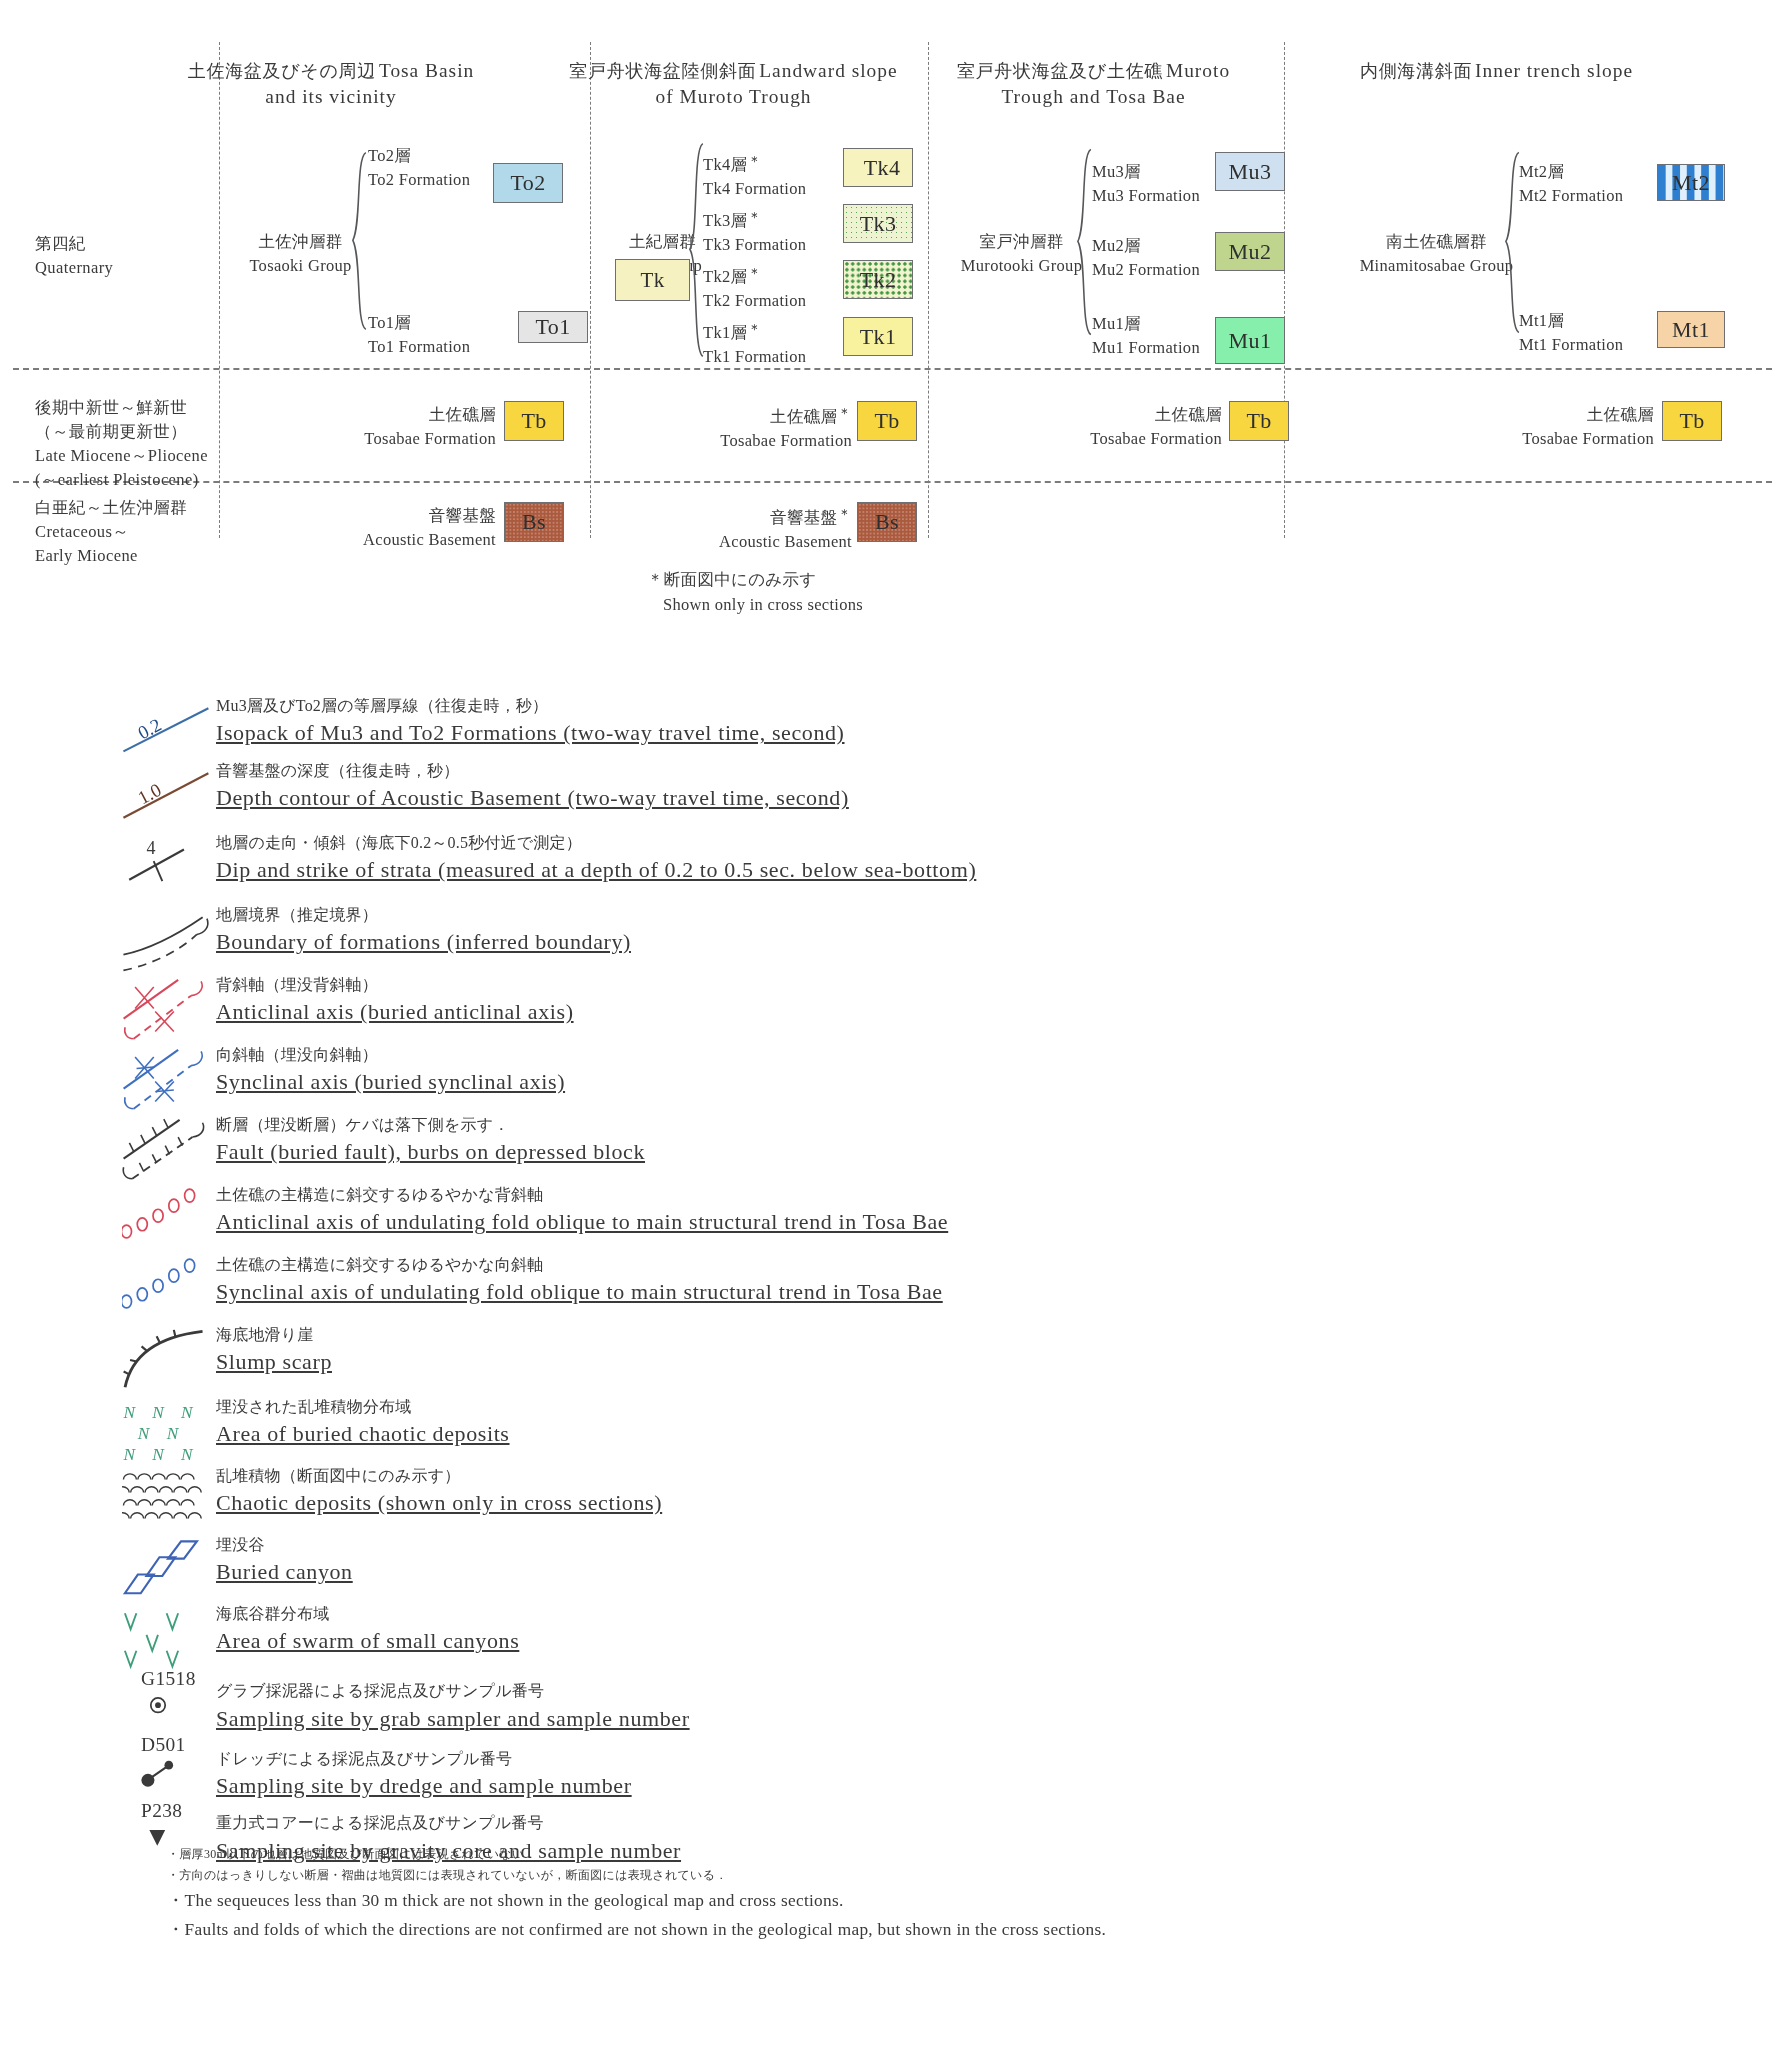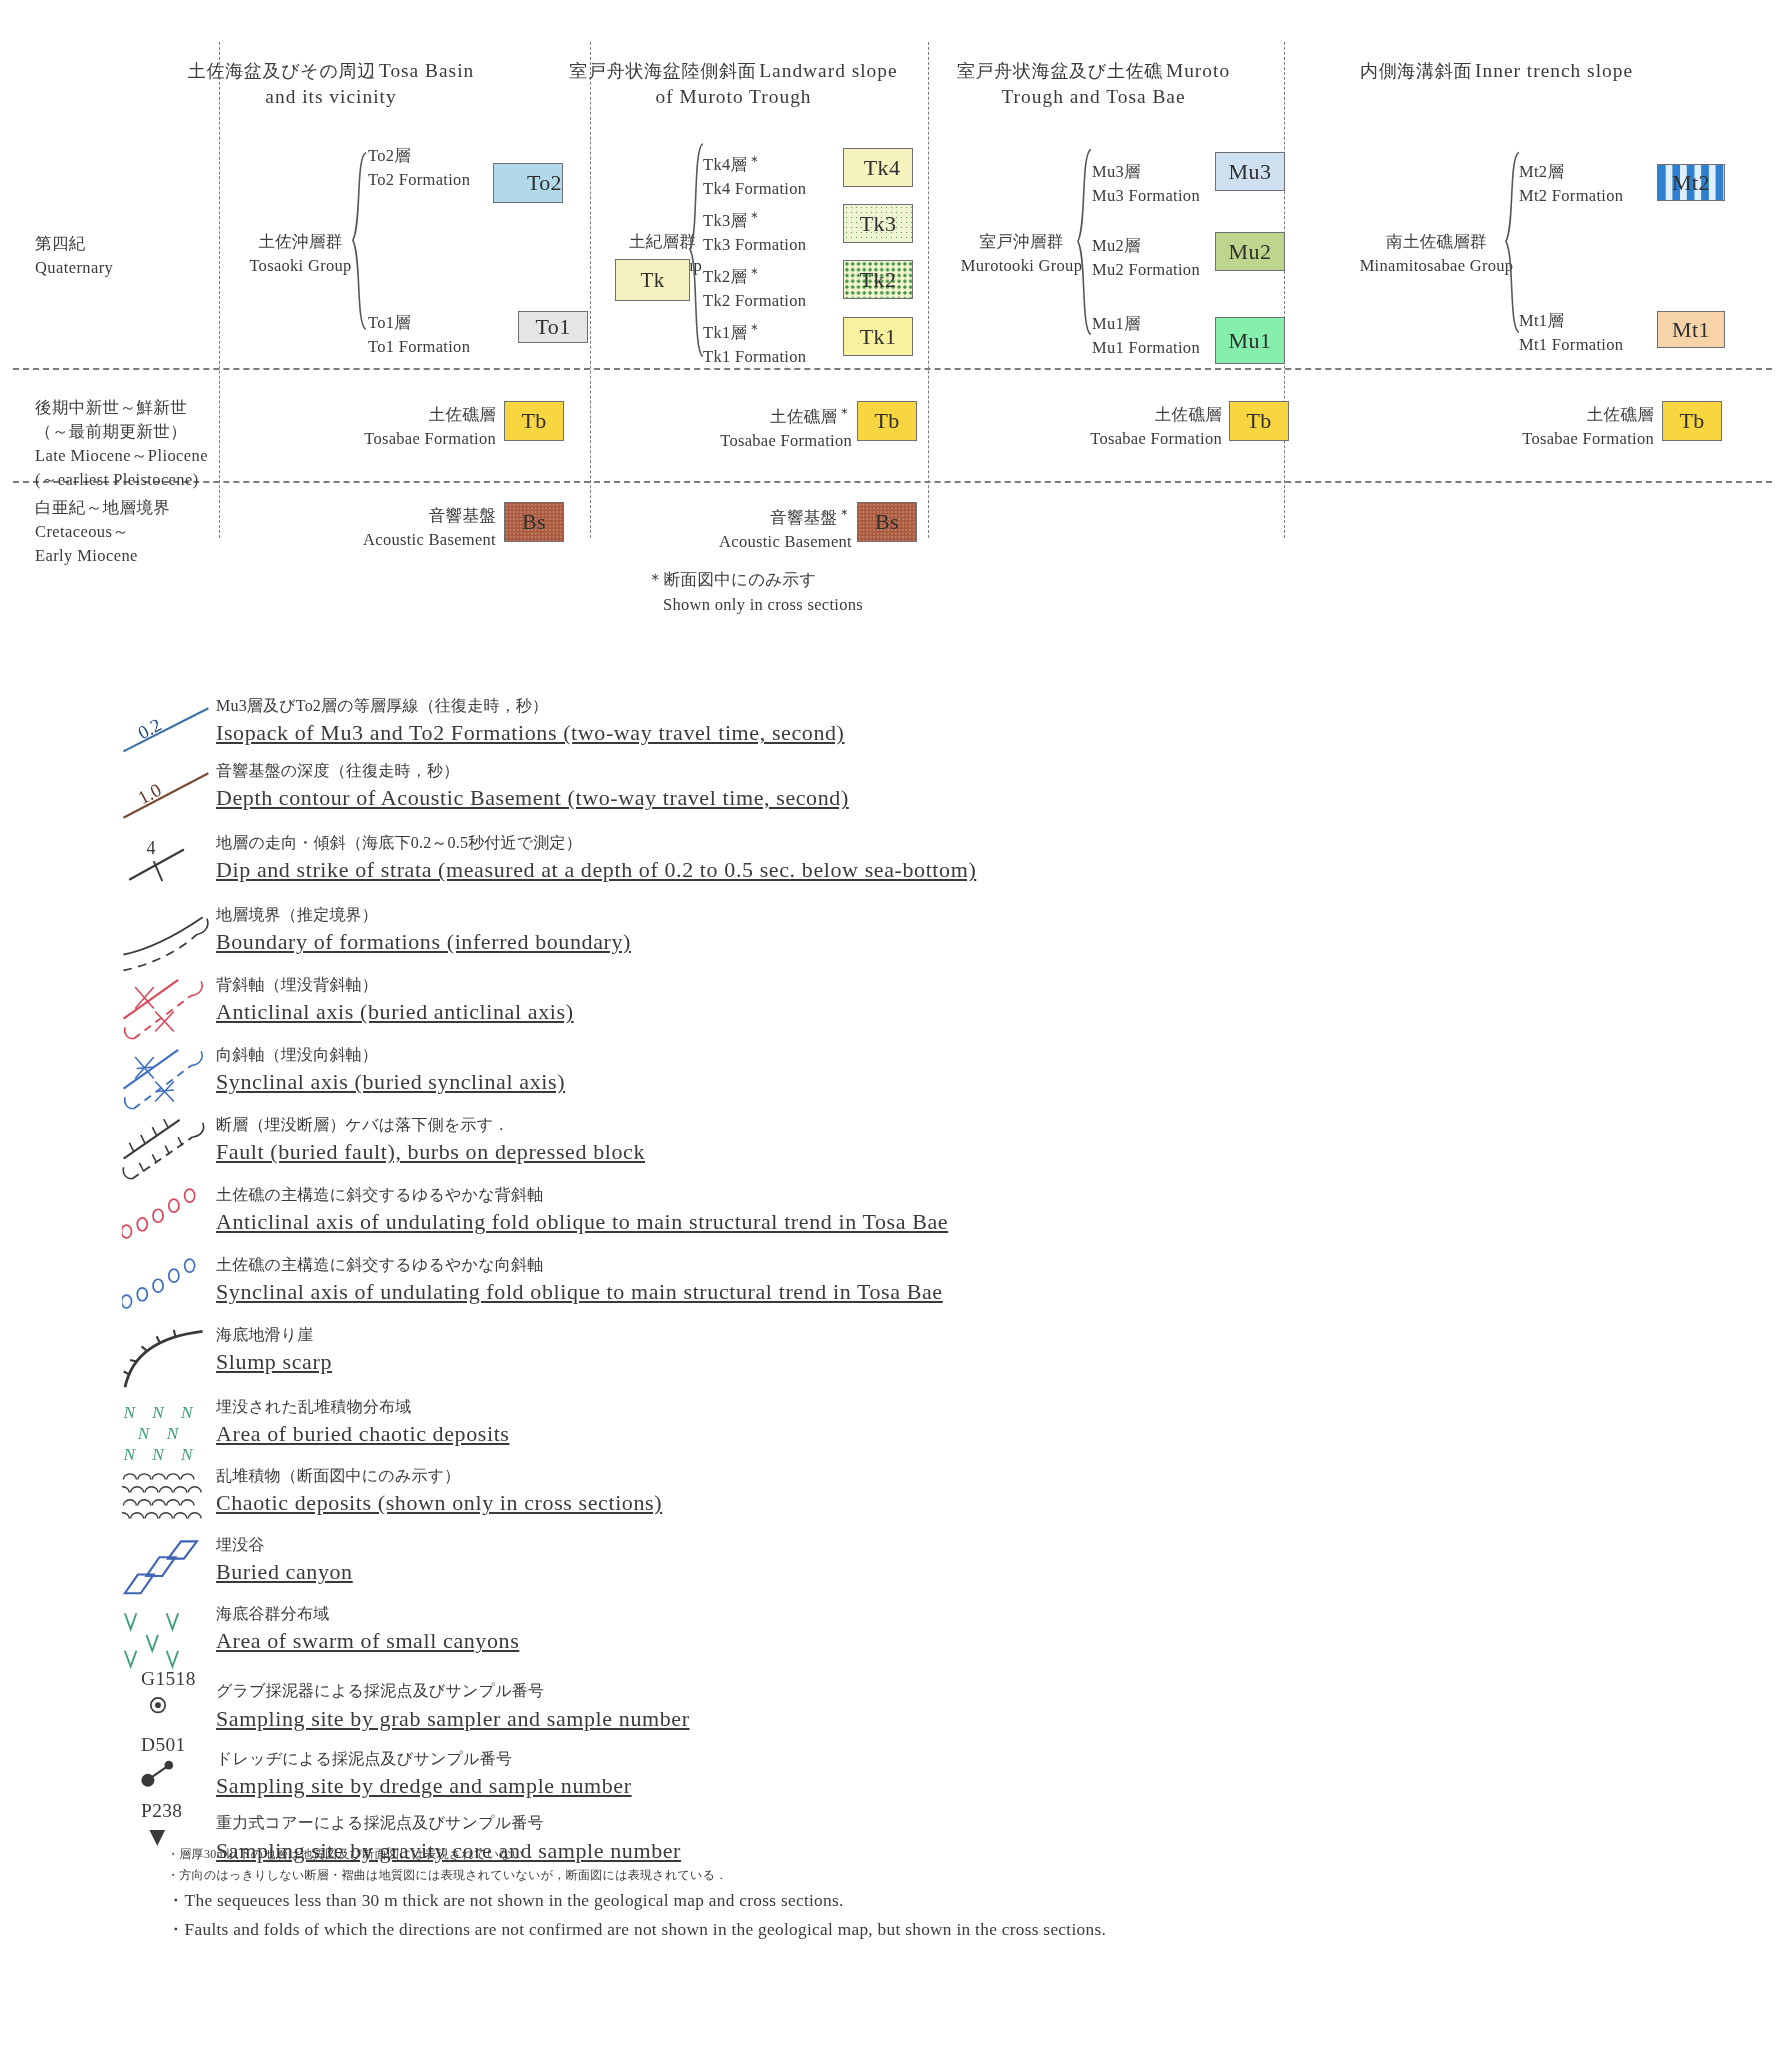--- a/index.html
+++ b/index.html
@@ -104,37 +104,37 @@
     <div>第四紀</div>
     <div>Quaternary</div>
   </div>
   <div class="agelbl" style="left:35px;top:396px;">
     <div>後期中新世～鮮新世</div>
     <div>（～最前期更新世）</div>
     <div>Late Miocene～Pliocene</div>
     <div>(～earliest Pleistocene)</div>
   </div>
   <div class="agelbl" style="left:35px;top:496px;">
-    <div>白亜紀～地層境界</div>
+    <div>白亜紀～土佐沖層群</div>
     <div>Cretaceous～</div>
     <div>Early Miocene</div>
   </div>
 
   <div class="grouplbl" style="left:223px;top:230px;width:155px;">
     <div>土佐沖層群</div>
     <div>Tosaoki Group</div>
   </div>
   <svg class="brace" style="left:350px;top:151px;" width="18.7" height="180" viewBox="0 0 26 250">
     <path d="M22 2 C8 10 16 100 4 124 C16 148 8 240 22 248" fill="none" stroke="#55575a" stroke-width="2.2"></path>
   </svg>
   <div class="formlbl" style="left:368px;top:144px;">
     <div>To2層</div>
     <div>To2 Formation</div>
   </div>
-  <div class="sw" style="left:493px;top:163px;width:70px;height:40px;background:#b1d9e9;justify-content:flex-end;">
+  <div class="sw" style="left:493px;top:163px;width:70px;height:40px;background:#b1d9e9;">
     <span>To2</span>
   </div>
   <div class="formlbl" style="left:368px;top:311px;">
     <div>To1層</div>
     <div>To1 Formation</div>
   </div>
   <div class="sw" style="left:518px;top:311px;width:70px;height:32px;background:#e5e5e5;">
     <span>To1</span>
   </div>
 

